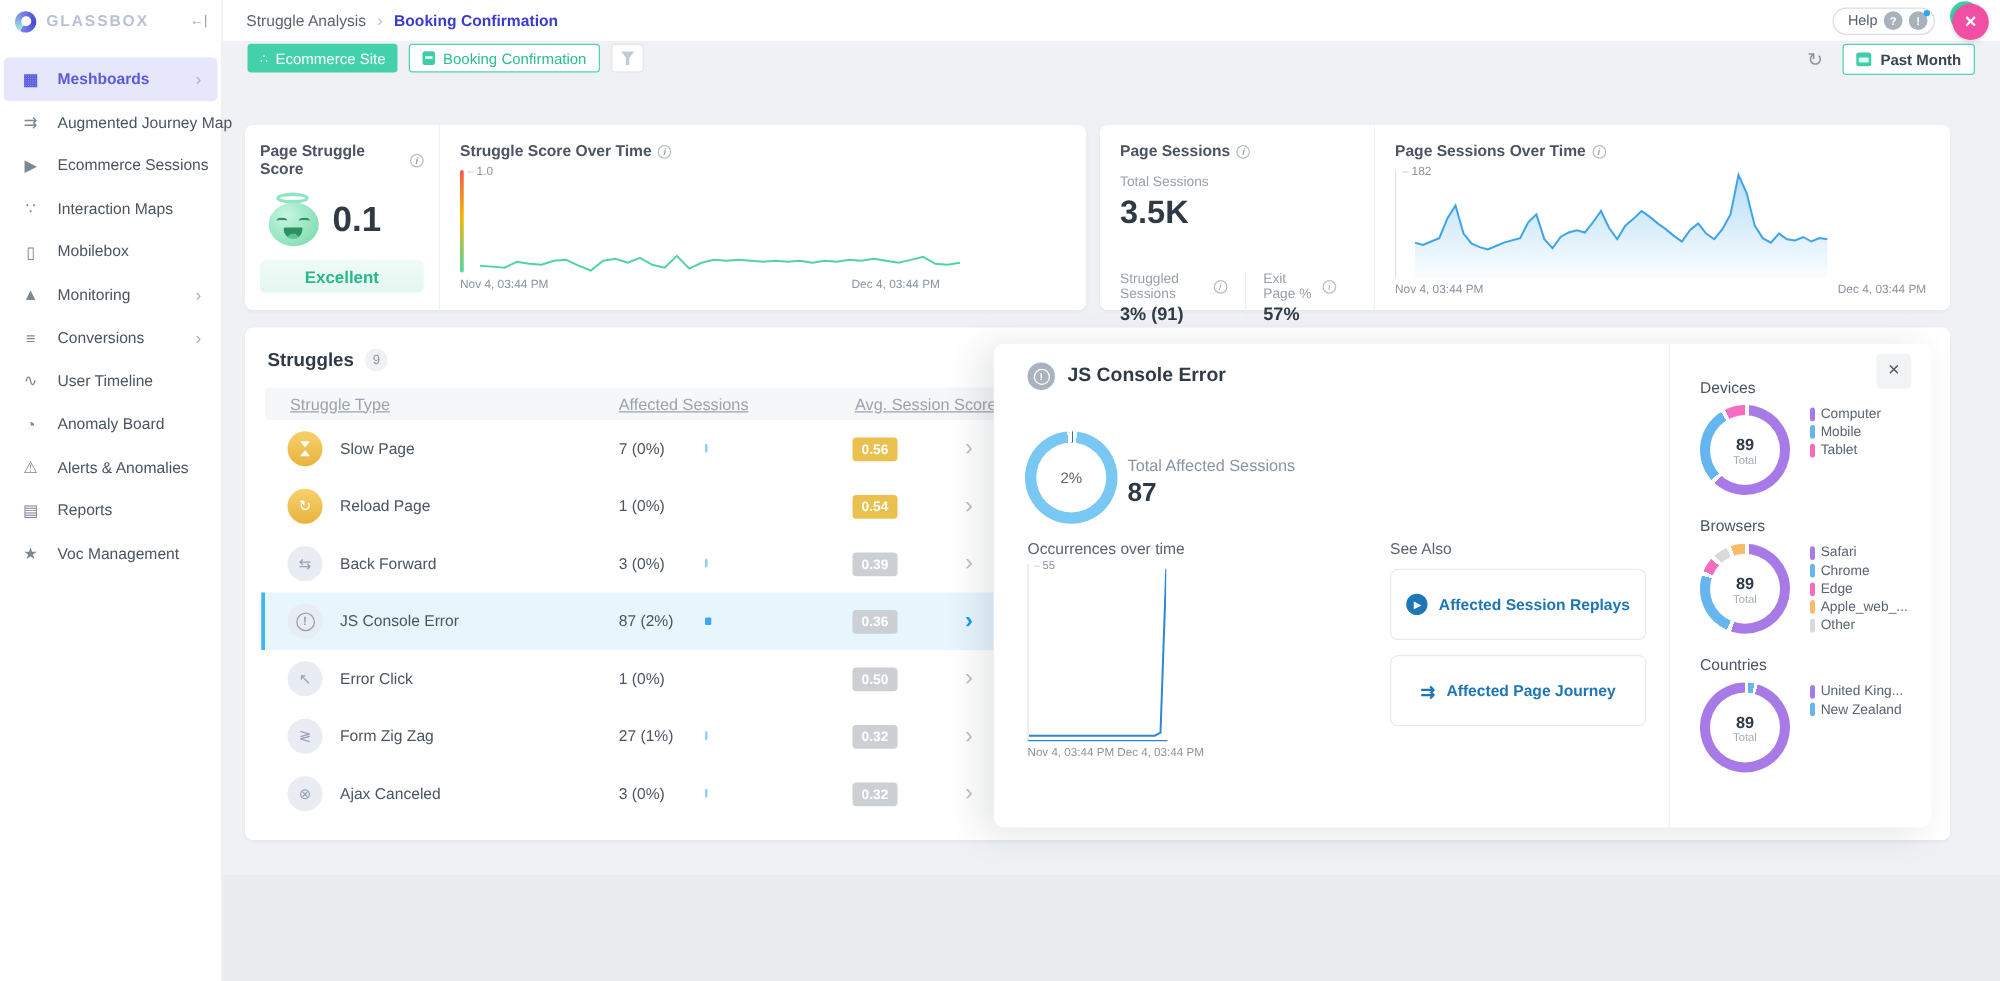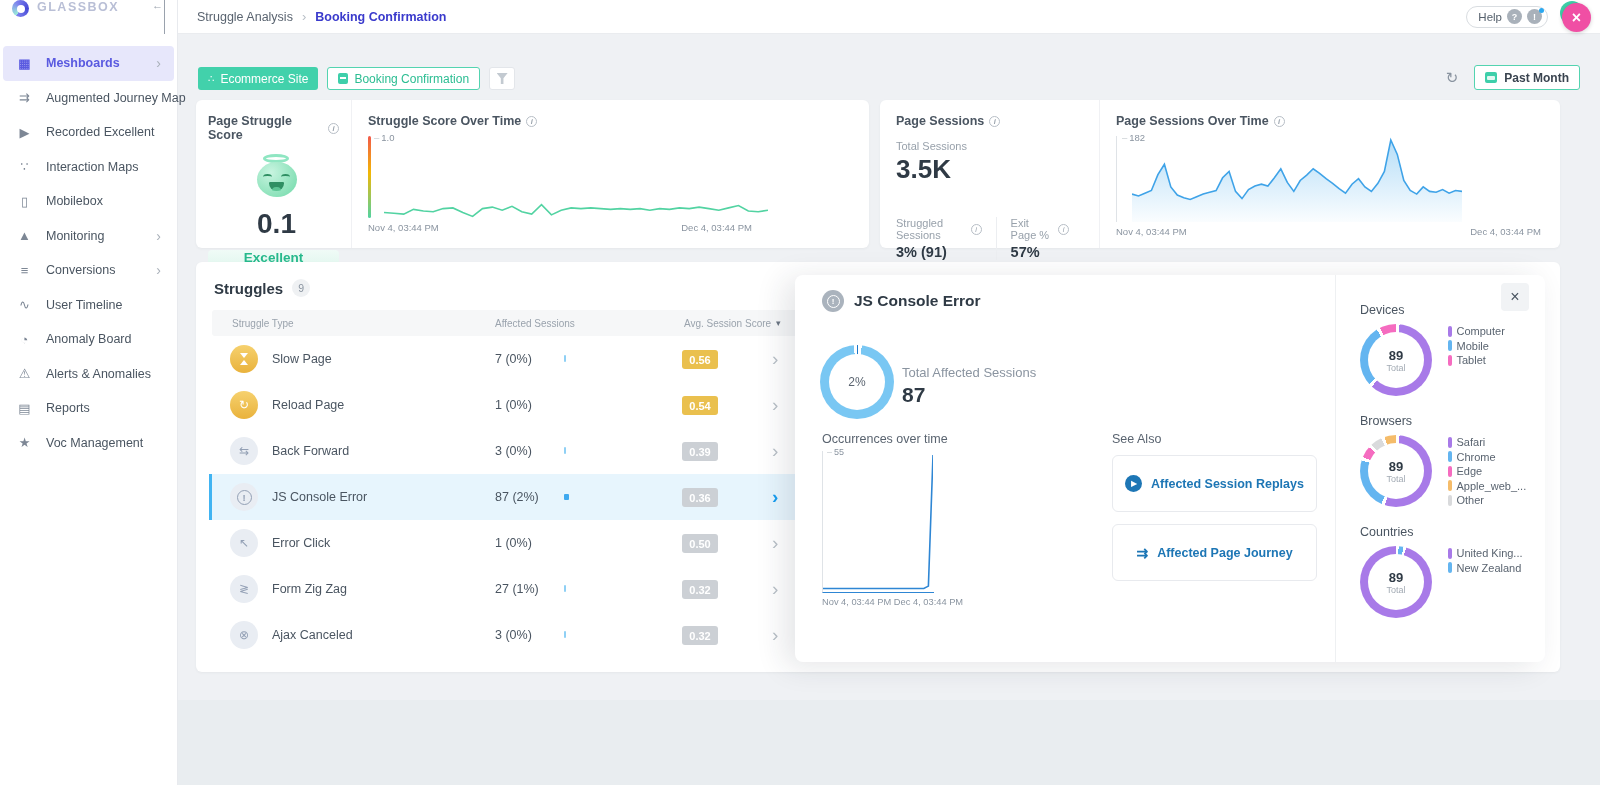--- a/index.html
+++ b/index.html
@@ -2,21 +2,21 @@
 <html><head>
 <meta charset="utf-8">
 <style>
   * { margin:0; padding:0; box-sizing:border-box; }
   html,body { width:1600px; height:785px; font-family:"Liberation Sans", sans-serif; }
   #app { position:relative; width:1600px; height:785px; background:#eff1f4; overflow:hidden; }
   .bottom-strip { position:absolute; left:178px; right:0; top:700px; bottom:0; background:#e9edf0; }
 
   
   .sidebar { position:absolute; left:0; top:0; bottom:0; width:178px; background:#fff; border-right:1px solid #e8eaee; z-index:6; }
-  .logo-row { height:34px; display:flex; padding:0 12px; gap:8px; }
+  .logo-row { height:34px; display:flex; align-items:center; padding:0 12px; gap:8px; }
   .logo-mark { width:17px; height:17px; border-radius:50%; background:conic-gradient(from 210deg,#9becd9,#7e82ee,#4649d6,#7e82ee); position:relative; }
   .logo-mark::after { content:""; position:absolute; inset:4.5px; background:#fff; border-radius:50%; }
   .logo-text { font-size:12.5px; font-weight:bold; letter-spacing:1.5px; color:#b9bfd6; flex:1; }
   .collapse-btn { color:#9aa2ad; font-size:11px; border-right:1.5px solid #9aa2ad; padding-right:1px; line-height:10px; cursor:pointer; }
   .collapse-btn::after { content:"\2190"; }
   .menu { margin-top:12px; display:flex; flex-direction:column; }
   .mitem { height:34.5px; margin:0 3px; border-radius:4px; display:flex; align-items:center; padding:0 13px; gap:13px; cursor:pointer; }
   .mitem .mico { width:17px; font-size:13px; color:#7d8795; text-align:center; flex:none; }
   .mitem .mlabel { font-size:12.5px; color:#4a5561; flex:1; white-space:nowrap; }
   .mitem .mchev { color:#a9b0b9; font-size:14px; }
@@ -36,21 +36,21 @@
   .hcirc { width:15px; height:15px; border-radius:50%; background:#a9b1ba; color:#fff; font-size:9px; font-weight:bold; display:flex; align-items:center; justify-content:center; position:relative; }
   .hcirc.q::after { content:"?"; }
   .hcirc.ex::after { content:"!"; }
   .hcirc .bluedot { position:absolute; top:-1px; right:-2px; width:5px; height:5px; border-radius:50%; background:#2ba8f0; }
   .xwrap { position:absolute; right:9px; top:3px; width:32px; height:32px; z-index:11; }
   .xgreen { position:absolute; left:1px; top:-2px; width:24px; height:24px; border-radius:50%; background:#3ed0a8; }
   .xpink { position:absolute; right:0; top:0; width:29px; height:29px; border-radius:50%; background:#f04fa4; box-shadow:0 1px 4px rgba(0,0,0,.18); color:#fff; display:flex; align-items:center; justify-content:center; font-size:16px; font-weight:bold; cursor:pointer; }
   .xpink::after { content:"\00D7"; }
 
   
-  .filterbar { position:absolute; left:178px; right:0; top:35px; height:55px; display:flex; align-items:flex-end; padding:0 20px; gap:9px; }
+  .filterbar { position:absolute; left:178px; right:0; top:35px; height:55px; display:flex; align-items:flex-start; padding:0 20px; gap:9px; }
   .chip-solid { height:23px; background:#42d1ab; border-radius:3px; color:#fff; font-size:12px; display:flex; align-items:center; gap:6px; padding:0 10px; cursor:pointer; }
   .chip-solid .dots { font-size:10px; }
   .chip-solid .dots::after { content:"\2234"; }
   .chip-line { height:23px; background:#fff; border:1px solid #53d4b0; border-radius:3px; color:#2bbd92; font-size:12px; display:flex; align-items:center; gap:6px; padding:0 10px; cursor:pointer; }
   .pgico { width:10px; height:11px; background:#3ecfaa; border-radius:2px; position:relative; }
   .pgico::after { content:""; position:absolute; left:2px; top:4px; width:6px; height:1.5px; background:#fff; }
   .funnel-btn { width:26px; height:23px; background:#fff; border:1px solid #e3e6ea; border-radius:3px; display:flex; align-items:center; justify-content:center; cursor:pointer; }
   .funnel { width:11px; height:11px; background:#c3cad1; clip-path:polygon(0 0,100% 0,62% 48%,62% 100%,38% 100%,38% 48%); }
   .fb-right { margin-left:auto; display:flex; align-items:center; gap:16px; }
   .refresh { color:#8a94a0; font-size:15px; cursor:pointer; }
@@ -61,21 +61,21 @@
   .pastmonth span { font-size:12px; font-weight:bold; color:#3a4450; }
 
   
   .card { position:absolute; background:#fff; border-radius:6px; box-shadow:0 1px 3px rgba(40,50,60,.05); }
   .cardA { left:196px; top:100px; width:673px; height:148px; display:flex; }
   .cardB { left:880px; top:100px; width:680px; height:148px; display:flex; }
   .ctitle { font-size:12.5px; font-weight:bold; color:#4a5561; display:flex; align-items:center; gap:5px; }
   .info { width:11px; height:11px; border:1px solid #b7bec6; border-radius:50%; color:#9aa3ad; font-size:7.5px; display:inline-flex; align-items:center; justify-content:center; font-style:italic; flex:none; }
   .info::after { content:"i"; }
   .scoreL { width:156px; border-right:1px solid #f0f1f4; padding:14px 12px; display:flex; flex-direction:column; }
-  .face-row { display:flex; align-items:center; gap:10px; margin:12px 0 10px 6px;flex-direction:column; }
+  .face-row { display:flex; align-items:center; gap:10px; margin:12px 0 10px 6px; }
   .angel { position:relative; width:42px; height:44px; }
   .halo { position:absolute; left:7px; top:0; width:26px; height:9px; border:3px solid #8fe6c2; border-radius:50%; }
   .head { position:absolute; left:1px; top:8px; width:40px; height:35px; border-radius:50%; background:radial-gradient(circle at 35% 30%, #c8f4e0, #6fd9a8); }
   .eye { position:absolute; top:20px; width:9px; height:6px; border-top:2.5px solid #2f8f63; border-radius:50%; }
   .eye.l { left:7px; } .eye.r { left:25px; }
   .mouth { position:absolute; left:13px; top:28px; width:15px; height:9px; background:#2f8f63; border-radius:2px 2px 14px 14px; }
   .mouth::after { content:""; position:absolute; left:3px; bottom:0; width:9px; height:4px; background:#6fd9a8; border-radius:8px 8px 0 0; opacity:.7; }
   .score-big { font-size:28px; font-weight:bold; color:#2f3a45; }
   .status-badge { margin-top:auto; height:30px; border-radius:4px; background:linear-gradient(#f0fbf7,#e3f7ef); color:#27b98c; font-size:13.5px; font-weight:bold; display:flex; align-items:center; justify-content:center; cursor:default; }
   .chartsec { flex:1; padding:14px 16px 8px; position:relative; }
@@ -92,21 +92,21 @@
   .subcol { padding-right:14px; }
   .subcol + .subcol { border-left:1px solid #eceef1; padding-left:14px; }
   .sub-val { font-size:14.5px; font-weight:bold; color:#2f3a45; margin-top:3px; }
 
   
   .struggles { left:196px; top:262px; width:1364px; height:410px; padding:15px 16px; }
   .sg-title-row { display:flex; align-items:center; gap:9px; margin:2px 0 13px 2px; }
   .sg-title { font-size:15px; font-weight:bold; color:#2f3a45; }
   .sg-count { min-width:18px; height:18px; border-radius:50%; background:#eff1f3; color:#8a94a0; font-size:10.5px; display:flex; align-items:center; justify-content:center; }
   .thead { position:relative; height:26px; background:#f6f7f8; border-radius:3px; }
-  .th { position:absolute; top:0; height:26px; display:flex; align-items:center; font-size:10px; color:#9aa3ad; gap:5px; cursor:pointer; }
+  .th { position:absolute; top:0; height:26px; display:flex; align-items:center; font-size:13px; color:#9aa3ad; gap:5px; cursor:pointer;text-decoration:underline; }
   .th.c1 { left:20px; } .th.c2 { left:283px; } .th.c3 { left:472px; }
   .sort-caret { color:#6a7582; font-size:9px; }
   .sort-caret::after { content:"\25BE"; }
   .srow { position:relative; height:46px; cursor:pointer; }
   .srow.sel { background:#e7f5fd; border-left:3px solid #41b4f2; margin-left:-3px; }
   .rowico { position:absolute; left:18px; top:9px; width:28px; height:28px; border-radius:50%; display:flex; align-items:center; justify-content:center; font-size:12px; }
   .rowico.gold { background:linear-gradient(#f6d16e,#e9b23c); color:#fff; }
   .rowico.gray { background:#e9edf3; color:#93a0b5; }
   .hg { display:flex; flex-direction:column; align-items:center; }
   .hg i { display:block; width:0; height:0; border:4.5px solid transparent; }
@@ -184,21 +184,21 @@
           <span class="mico">▦</span>
           <span class="mlabel">Meshboards</span>
           <span class="mchev"></span>
         </div>
         <div class="mitem">
           <span class="mico">⇉</span>
           <span class="mlabel">Augmented Journey Map</span>
         </div>
         <div class="mitem">
           <span class="mico">▶</span>
-          <span class="mlabel">Recorded Excellent</span>
+          <span class="mlabel">Ecommerce Sessions</span>
         </div>
         <div class="mitem">
           <span class="mico">∵</span>
           <span class="mlabel">Interaction Maps</span>
         </div>
         <div class="mitem">
           <span class="mico">▯</span>
           <span class="mlabel">Mobilebox</span>
         </div>
         <div class="mitem">

